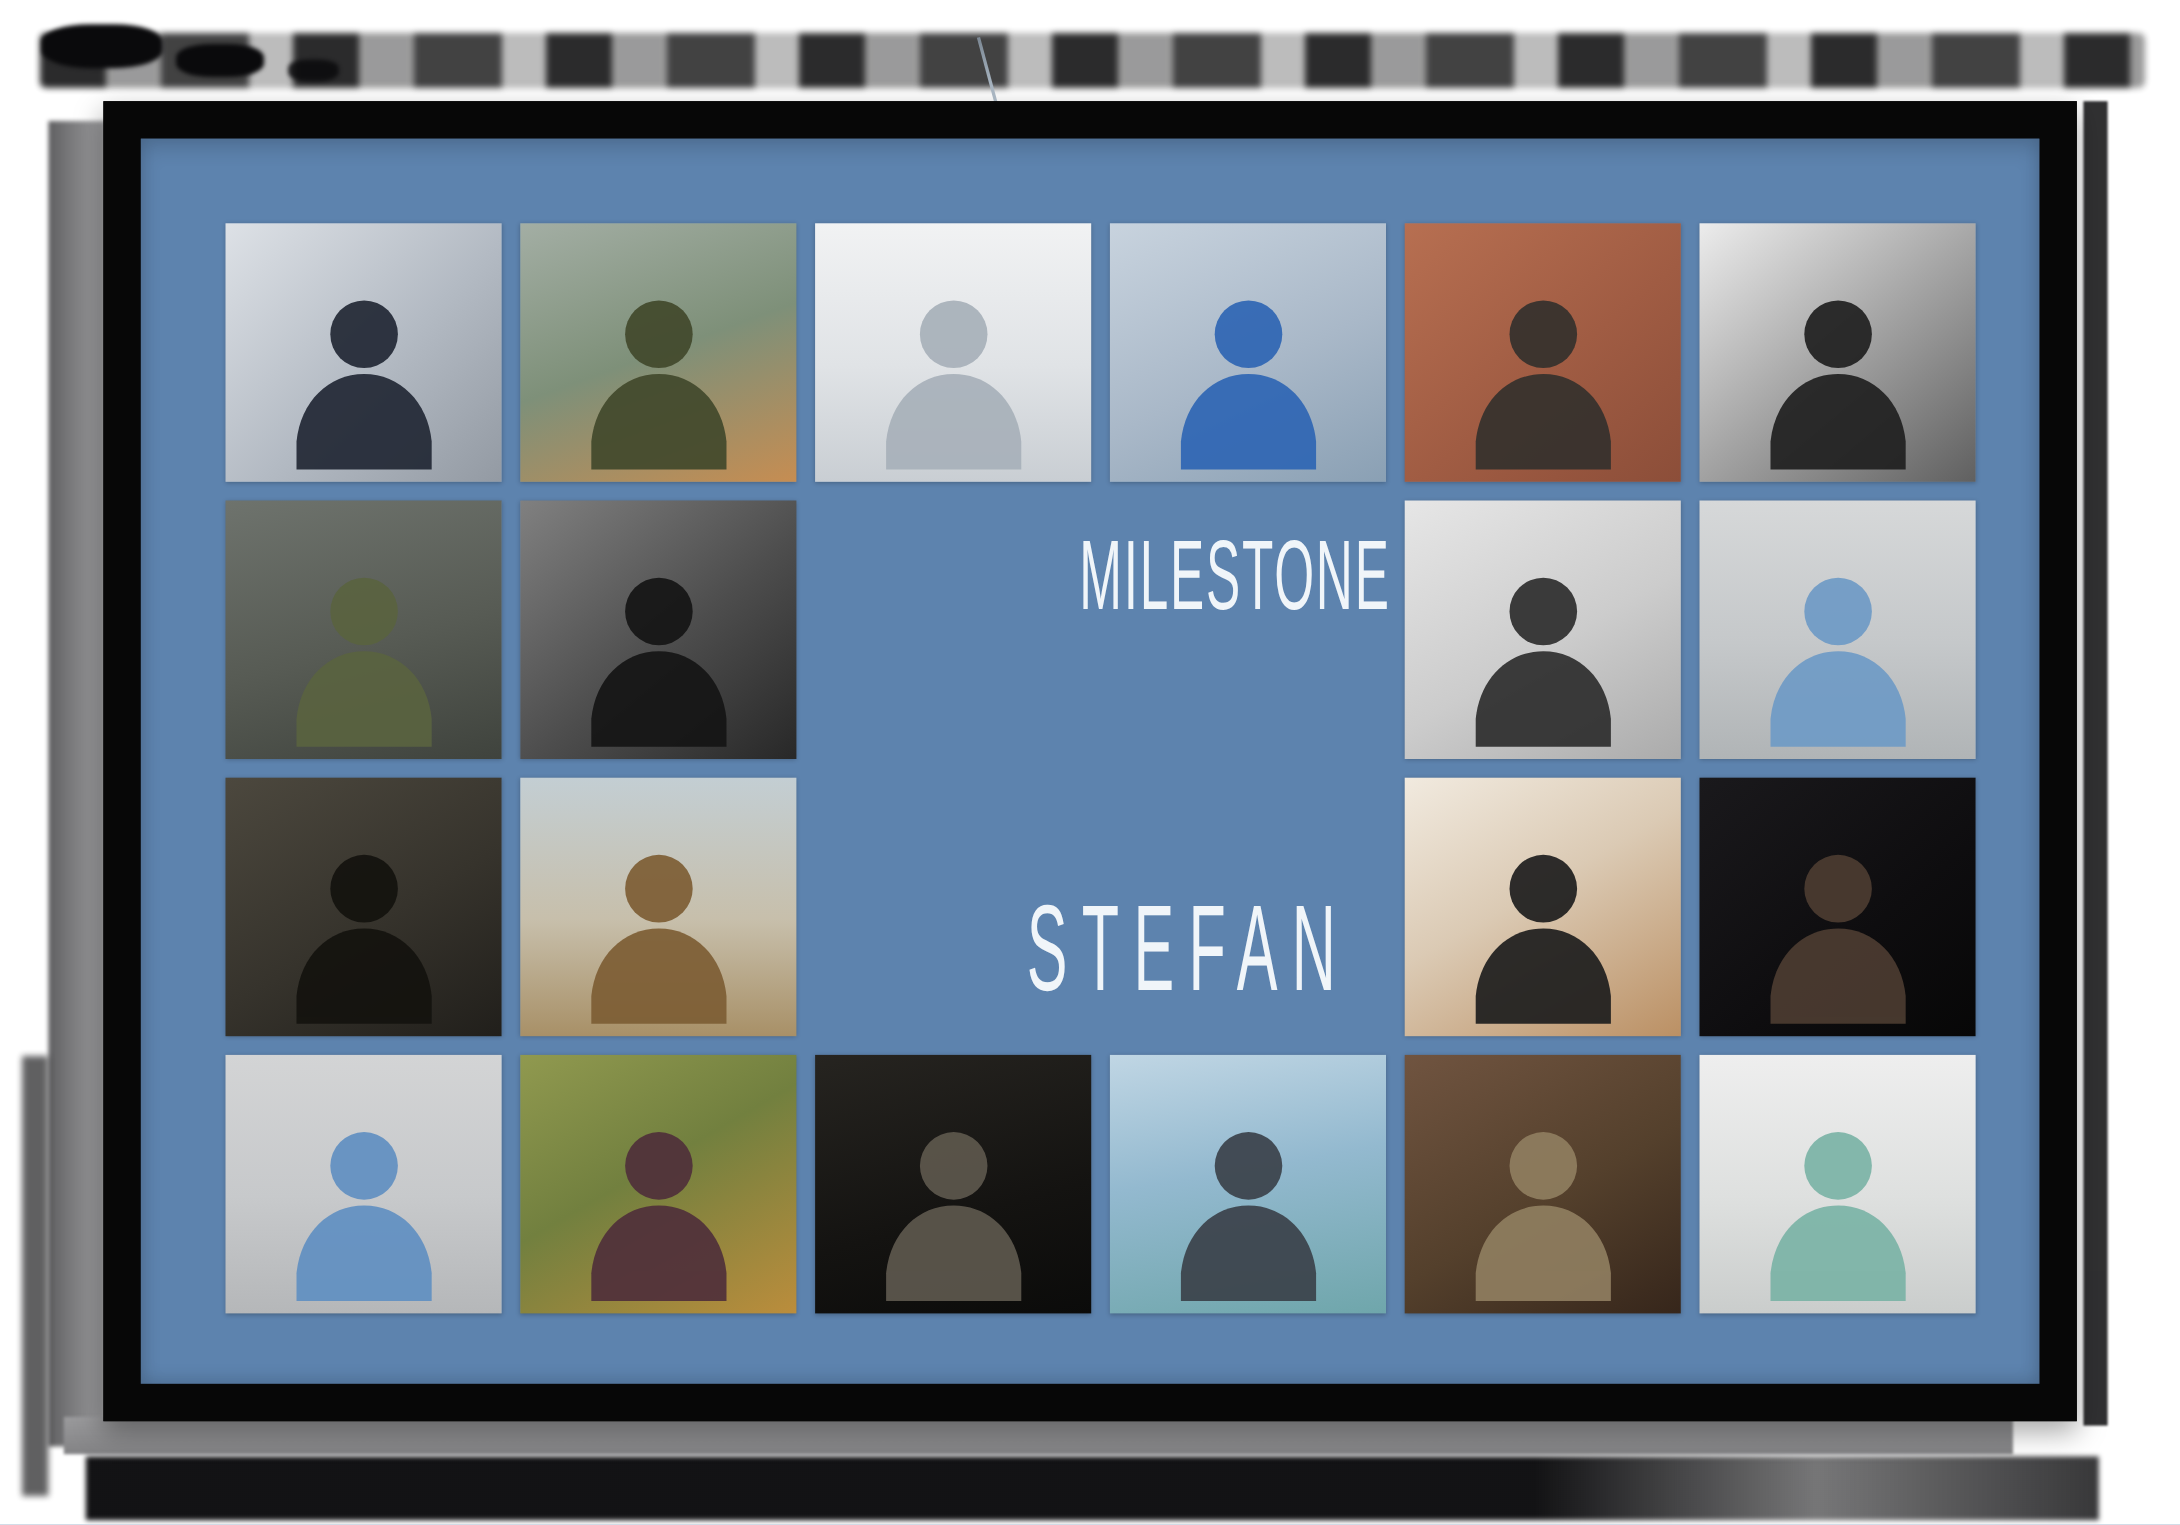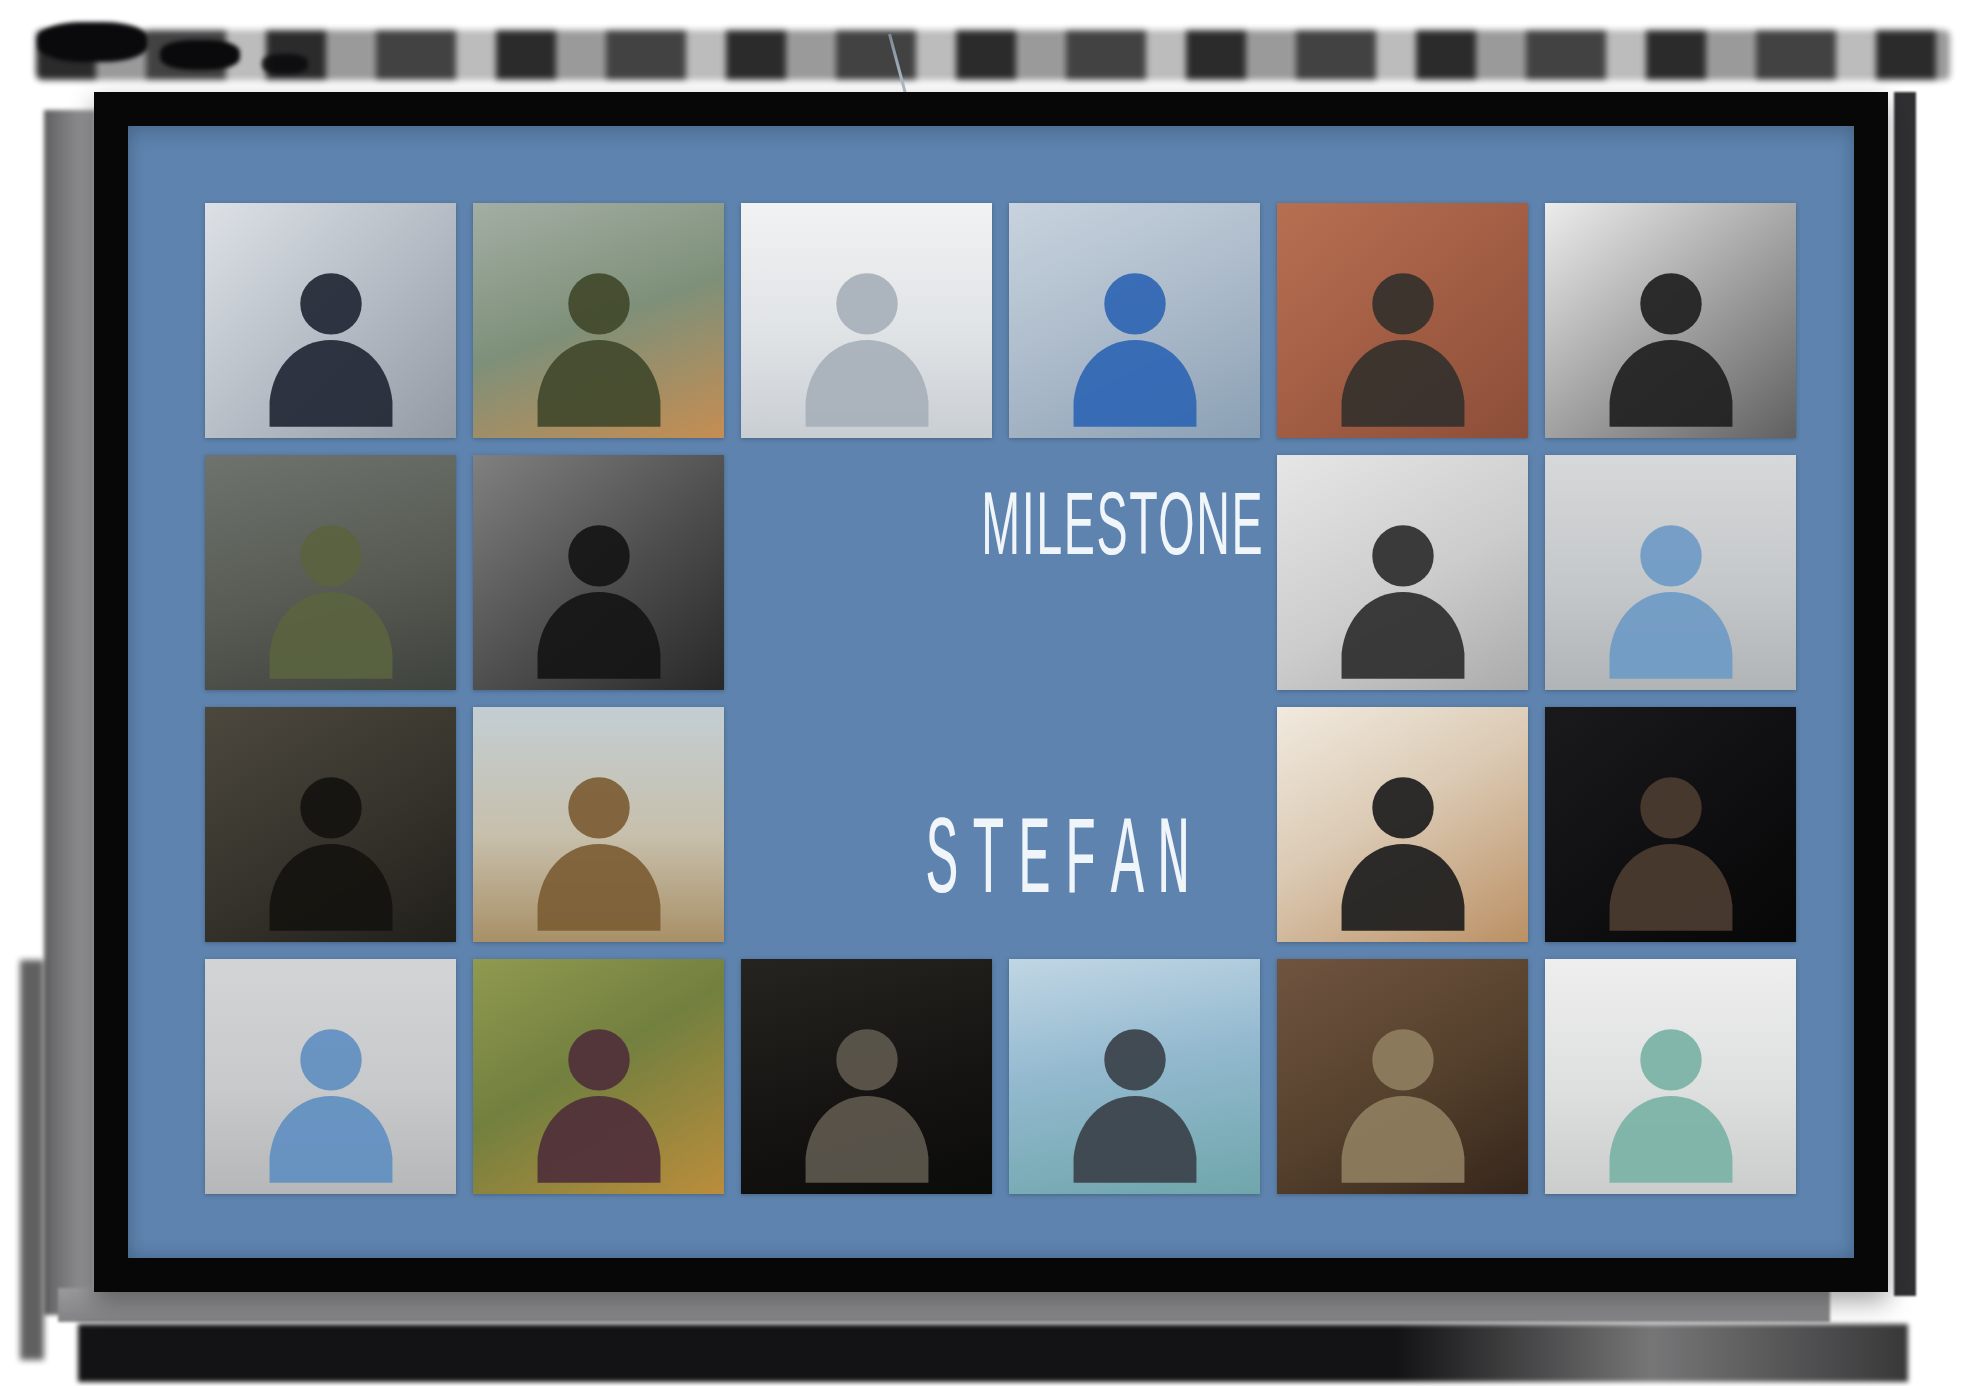--- a/index.html
+++ b/index.html
@@ -72,21 +72,21 @@
   .poster-heading .squeeze{display:inline-block;transform:scaleX(.53) scaleY(1.02);transform-origin:50% 50%;}
   .milestone-age{
     position:absolute;top:122px;left:0;right:0;
     color:var(--age-text,#363d4a);
     font-size:215px;line-height:1;letter-spacing:8px;
   }
   .milestone-age .squeeze{display:inline-block;transform:scaleX(.98);transform-origin:50% 50%;}
   .celebrant-name{
     position:absolute;top:352px;left:0;right:0;
     color:var(--name-text,#f0f5f9);
-    font-size:111px;line-height:1;letter-spacing:26px;text-indent:26px;white-space:nowrap;font-family:Liberation Mono, monospace;
+    font-size:111px;line-height:1;letter-spacing:26px;text-indent:26px;white-space:nowrap;
   }
   .celebrant-name .squeeze{display:inline-block;transform:scaleX(.5);transform-origin:50% 50%;}
 </style>
 </head>
 <body>
 
 <div class="page">
 
   <div class="grunge-top"></div>
   <div class="blob b1"></div>

